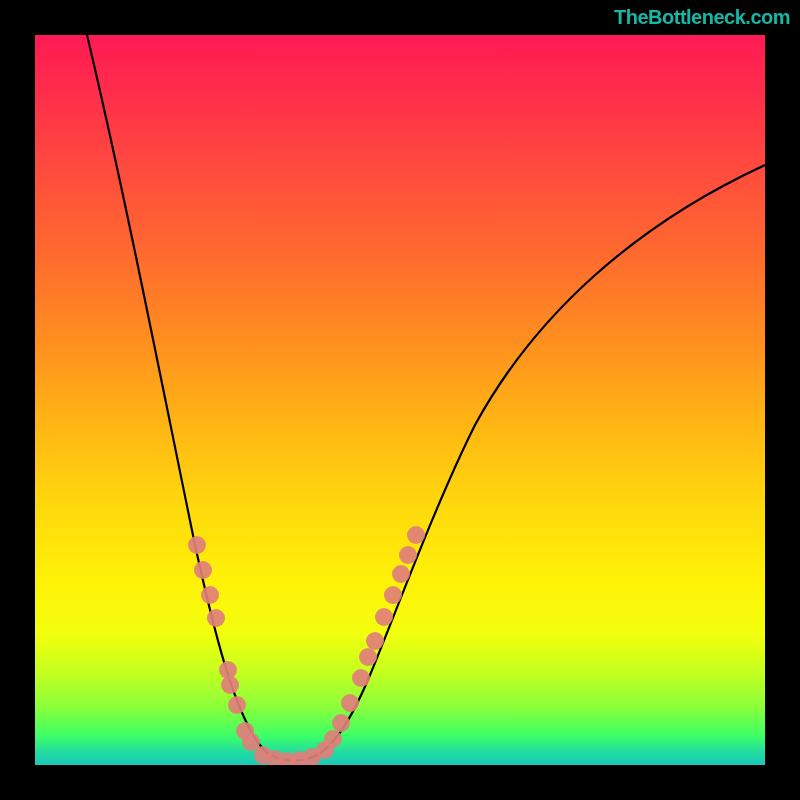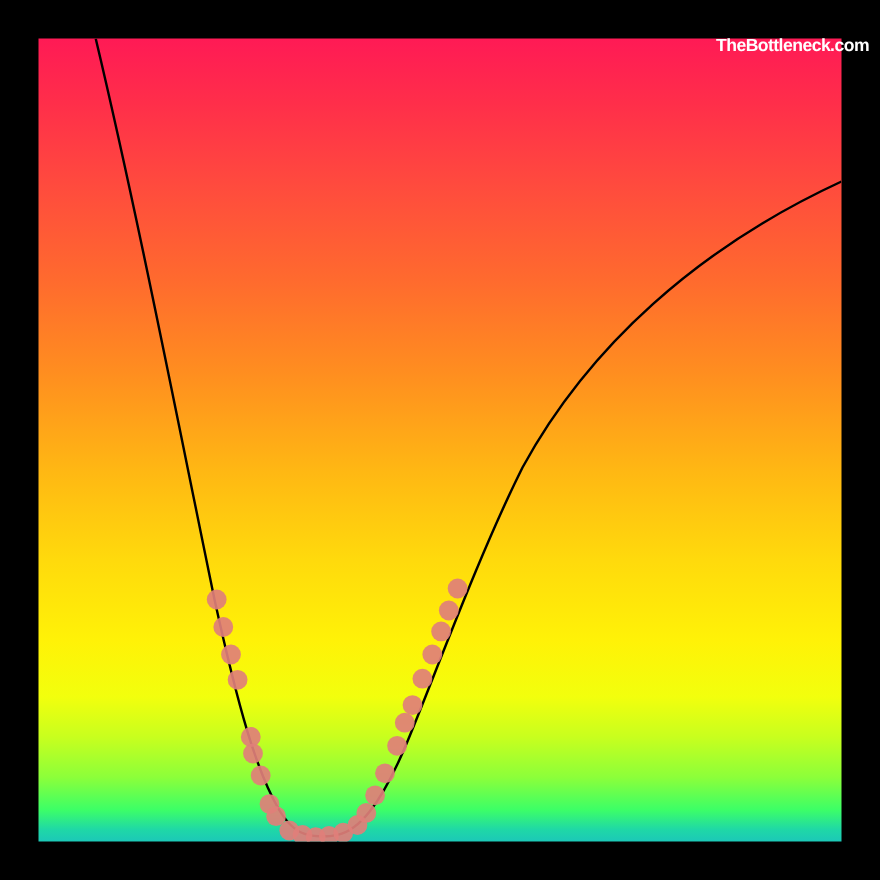--- a/index.html
+++ b/index.html
@@ -36,25 +36,24 @@
       #3dff66 96%,
       #1fd8a6 98.5%,
       #1cc8b8 100%);
     overflow: hidden;
   }
   .watermark {
     position: absolute;
     top: 6px;
     right: 10px;
     font-family: Arial, Helvetica, sans-serif;
-    font-size: 16px;
+    font-size: 20px;
     font-weight: 600;
-    color: #ffffff;
+    color: #14b8a6;
     letter-spacing: -0.5px;
-    margin-top: 27px;
   }
   svg.curve {
     position: absolute;
     inset: 0;
     width: 730px;
     height: 730px;
   }
   .marker {
     position: absolute;
     width: 18px;

